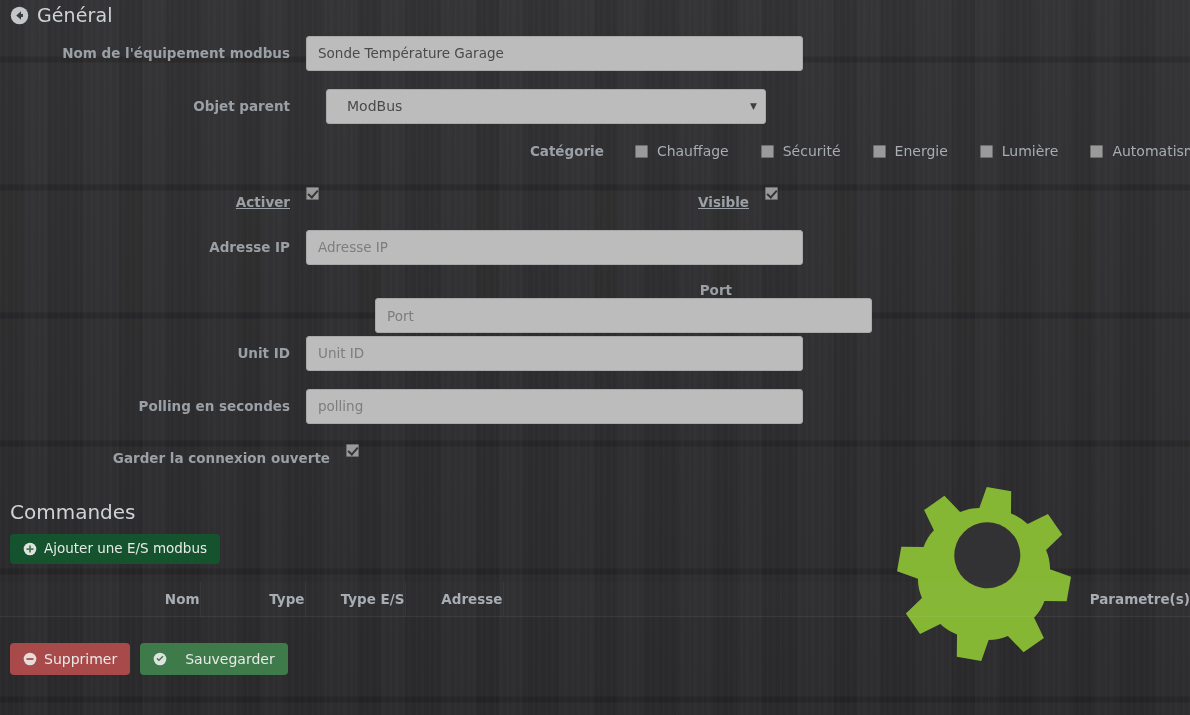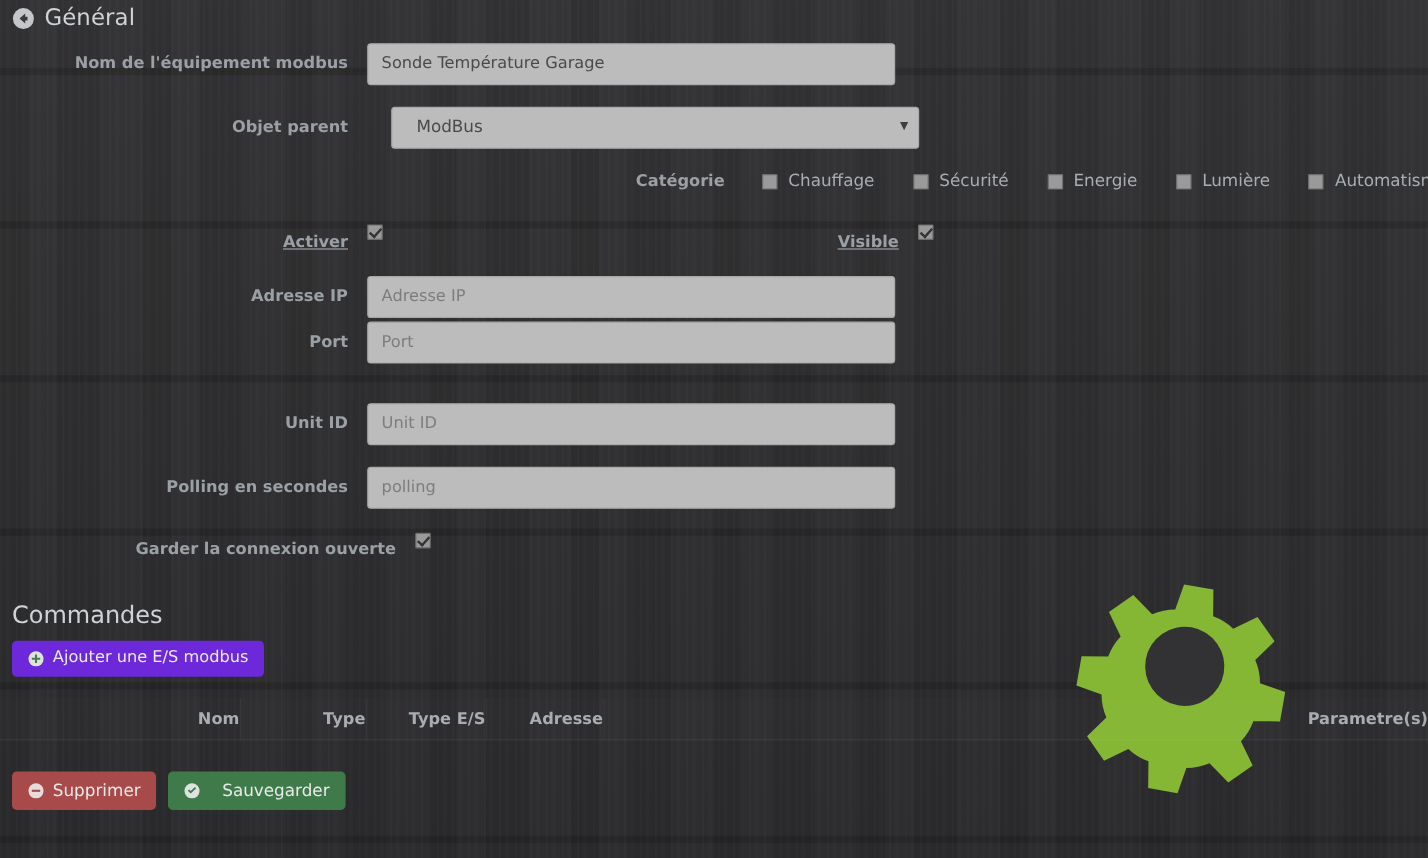--- a/index.html
+++ b/index.html
@@ -107,21 +107,21 @@
     padding-right: 16px;
     font-size: 13.5px;
     font-weight: bold;
     color: #9aa0a5;
     white-space: nowrap;
     line-height: 16px;
   }
   .field-wrap { width: 440px; }
 
   .txt {
-    width: 440px;
+    width: 497px;
     height: 35px;
     background: #bcbcbc;
     border: 1px solid #a9a9a9;
     border-radius: 3px;
     padding: 0 11px;
     font-family: "DejaVu Sans", "Liberation Sans", sans-serif;
     font-size: 13.5px;
     color: #4a4a4a;
     outline: none;
   }
@@ -243,21 +243,21 @@
     border-radius: 4px;
     font-family: "DejaVu Sans", "Liberation Sans", sans-serif;
     font-size: 13.5px;
     color: #e8eae8;
     cursor: pointer;
     padding: 0 13px;
     height: 30px;
     line-height: 1;
     white-space: nowrap;
   }
-  .btn-green  { background: #6d28d9; }
+  .btn-green  { background: #14532d; }
   .btn-green2 { background: #3f7a4a; height: 32px; font-size: 14px; gap: 18px; }
   .btn-red    { background: #a84a4a; height: 32px; font-size: 14px; }
 
   #btn-add {
     position: absolute;
     left: 10px; top: 534px;
   }
   .ico { width: 14px; height: 14px; flex: none; display: block; }
 
   
@@ -371,21 +371,21 @@
     <input class="cb" type="checkbox" checked="" style="">
   </div>
 
   <div class="form-row" style="top:229px;">
     <div class="lbl">Adresse IP</div>
     <div class="field-wrap">
       <input class="txt" type="text" placeholder="Adresse IP" style="">
     </div>
   </div>
 
-  <div class="form-row" style="top:267px;">
+  <div class="form-row" style="top:282px;flex-direction:column;">
     <div class="lbl">Port</div>
     <div class="field-wrap">
       <input class="txt" type="text" placeholder="Port" style="">
     </div>
   </div>
 
   <div class="form-row" style="top:335px;">
     <div class="lbl">Unit ID</div>
     <div class="field-wrap">
       <input class="txt" type="text" placeholder="Unit ID" style="">

